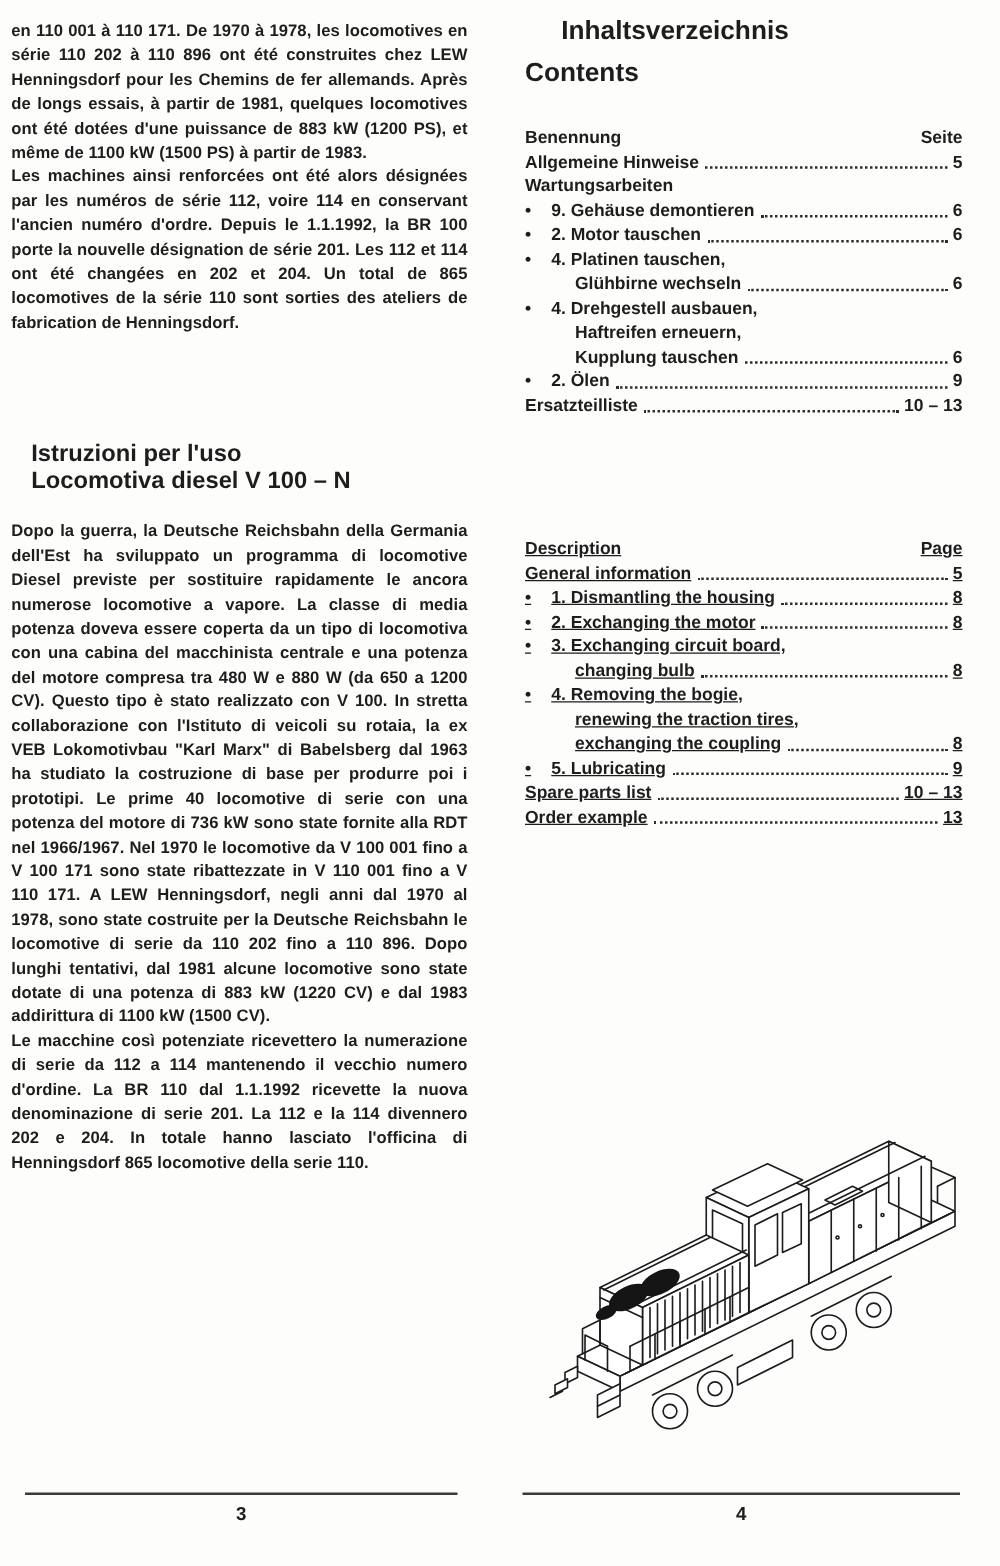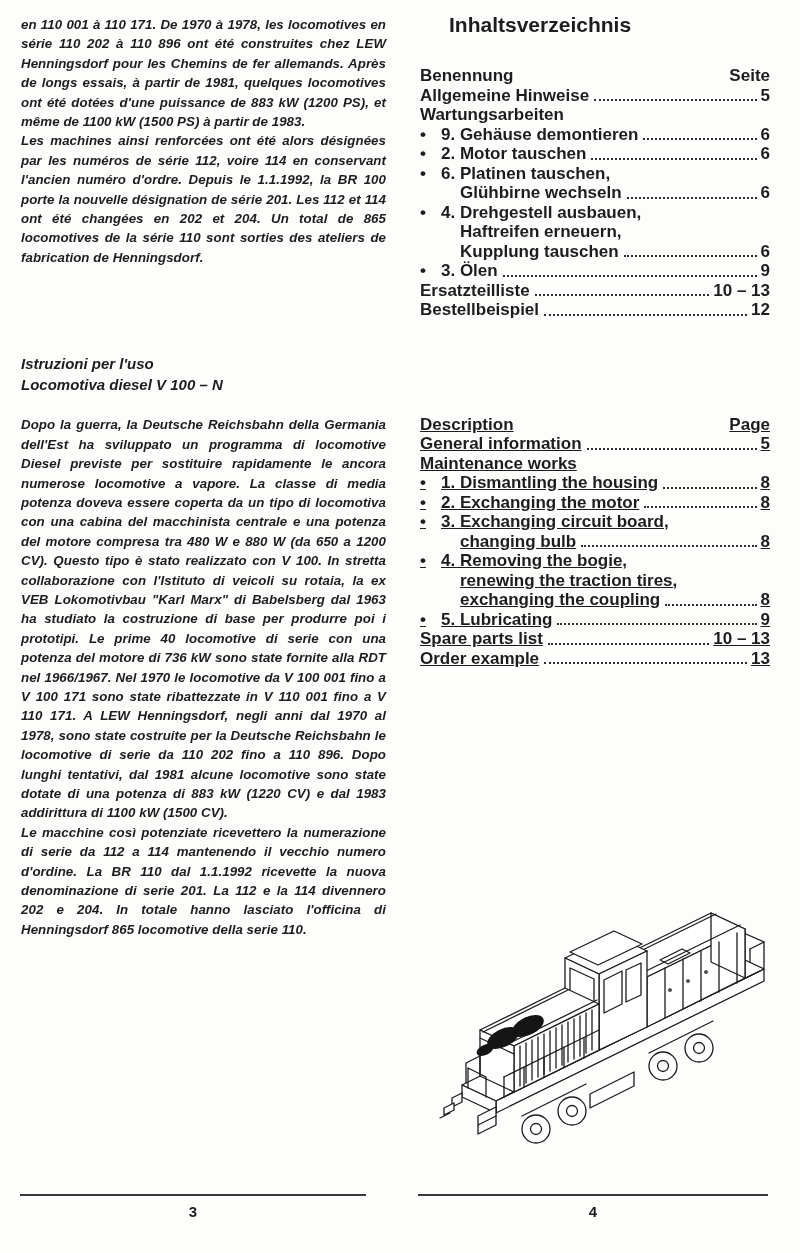--- a/index.html
+++ b/index.html
@@ -1,27 +1,27 @@
 <!DOCTYPE html>
 <html><head>
 <meta charset="utf-8">
 <style>
   html,body{margin:0;padding:0;}
   body{
     width:800px;height:1253px;position:relative;overflow:hidden;
     background:#fdfdfc;color:#1d1d1d;
     font-family:"Liberation Sans",sans-serif;font-weight:700;
   }
-  .col-left{position:absolute;left:21px;top:15px;width:365px;font-style:italic;}
+  .col-left{position:absolute;left:9px;top:15px;width:365px;}
   .para{font-size:13.3px;line-height:19.4px;text-align:justify;margin:0;letter-spacing:.05px;}
-  .ital-head{font-size:15px;line-height:21px;margin-top:86px;margin-bottom:20px;}
+  .ital-head{font-size:19px;line-height:21px;margin-top:86px;margin-bottom:20px;margin-left:16px;}
   .col-right{position:absolute;left:420px;top:12px;width:350px;}
   .h1{font-size:21px;line-height:25px;}
   .h1.first{margin-bottom:9px;margin-left:29px;}
-  .toc{font-size:17px;line-height:19.5px;}
+  .toc{font-size:14px;line-height:19.5px;}
   .toc-de{margin-top:29px;}
   .toc-en{margin-top:95px;text-decoration:underline;}
   .thead{display:flex;justify-content:space-between;}
   .trow{display:flex;}
   .tb{flex:none;width:21px;}
   .tt{flex:none;white-space:nowrap;}
   .cont{padding-left:40px;}
   .tdots{flex:1;border-bottom:2px dotted #2e2e2e;align-self:flex-end;margin:0 4px 4px 5px;min-width:8px;}
   .tp{flex:none;white-space:nowrap;}
   .loco-wrap{position:absolute;left:420px;top:880px;width:370px;height:300px;}
@@ -39,20 +39,21 @@
   <div class="ital-head">
     <div>Istruzioni per l'uso</div>
     <div>Locomotiva diesel V 100 – N</div>
   </div>
   <p class="para">Dopo la guerra, la Deutsche Reichsbahn della Germania dell'Est ha sviluppato un programma di locomotive Diesel previste per sostituire rapidamente le ancora numerose locomotive a vapore. La classe di media potenza doveva essere coperta da un tipo di locomotiva con una cabina del macchinista centrale e una potenza del motore compresa tra 480 W e 880 W (da 650 a 1200 CV). Questo tipo è stato realizzato con V 100. In stretta collaborazione con l'Istituto di veicoli su rotaia, la ex VEB Lokomotivbau "Karl Marx" di Babelsberg dal 1963 ha studiato la costruzione di base per produrre poi i prototipi. Le prime 40 locomotive di serie con una potenza del motore di 736 kW sono state fornite alla RDT nel 1966/1967. Nel 1970 le locomotive da V 100 001 fino a V 100 171 sono state ribattezzate in V 110 001 fino a V 110 171. A LEW Henningsdorf, negli anni dal 1970 al 1978, sono state costruite per la Deutsche Reichsbahn le locomotive di serie da 110 202 fino a 110 896. Dopo lunghi tentativi, dal 1981 alcune locomotive sono state dotate di una potenza di 883 kW (1220 CV) e dal 1983 addirittura di 1100 kW (1500 CV).</p>
   <p class="para">Le macchine così potenziate ricevettero la numerazione di serie da 112 a 114 mantenendo il vecchio numero d'ordine. La BR 110 dal 1.1.1992 ricevette la nuova denominazione di serie 201. La 112 e la 114 divennero 202 e 204. In totale hanno lasciato l'officina di Henningsdorf 865 locomotive della serie 110.</p>
 </div>
 
 <div class="col-right">
   <div class="h1 first">Inhaltsverzeichnis</div>
+  <div class="h1">Contents</div>
 
   <div class="toc toc-de">
     <div class="thead">
       <span>Benennung</span>
       <span>Seite</span>
     </div>
     <div class="trow">
       <span class="tt">Allgemeine Hinweise</span>
       <span class="tdots"></span>
       <span class="tp">5</span>
@@ -67,69 +68,61 @@
       <span class="tp">6</span>
     </div>
     <div class="trow">
       <span class="tb">•</span>
       <span class="tt">2. Motor tauschen</span>
       <span class="tdots"></span>
       <span class="tp">6</span>
     </div>
     <div class="trow">
       <span class="tb">•</span>
-      <span class="tt">6. Platinen tauschen,</span>
+      <span class="tt">4. Platinen tauschen,</span>
     </div>
     <div class="trow cont">
       <span class="tt">Glühbirne wechseln</span>
       <span class="tdots"></span>
       <span class="tp">6</span>
     </div>
     <div class="trow">
       <span class="tb">•</span>
       <span class="tt">4. Drehgestell ausbauen,</span>
     </div>
     <div class="trow cont">
       <span class="tt">Haftreifen erneuern,</span>
     </div>
     <div class="trow cont">
       <span class="tt">Kupplung tauschen</span>
       <span class="tdots"></span>
       <span class="tp">6</span>
     </div>
     <div class="trow">
       <span class="tb">•</span>
-      <span class="tt">3. Ölen</span>
+      <span class="tt">2. Ölen</span>
       <span class="tdots"></span>
       <span class="tp">9</span>
     </div>
     <div class="trow">
       <span class="tt">Ersatzteilliste</span>
       <span class="tdots"></span>
       <span class="tp">10 – 13</span>
-    </div>
-    <div class="trow">
-      <span class="tt">Bestellbeispiel</span>
-      <span class="tdots"></span>
-      <span class="tp">12</span>
     </div>
   </div>
 
   <div class="toc toc-en">
     <div class="thead">
       <span>Description</span>
       <span>Page</span>
     </div>
     <div class="trow">
       <span class="tt">General information</span>
       <span class="tdots"></span>
       <span class="tp">5</span>
-    </div>
-    <div class="trow">
-      <span class="tt">Maintenance works</span>
     </div>
     <div class="trow">
       <span class="tb">•</span>
       <span class="tt">1. Dismantling the housing</span>
       <span class="tdots"></span>
       <span class="tp">8</span>
     </div>
     <div class="trow">
       <span class="tb">•</span>
       <span class="tt">2. Exchanging the motor</span>

